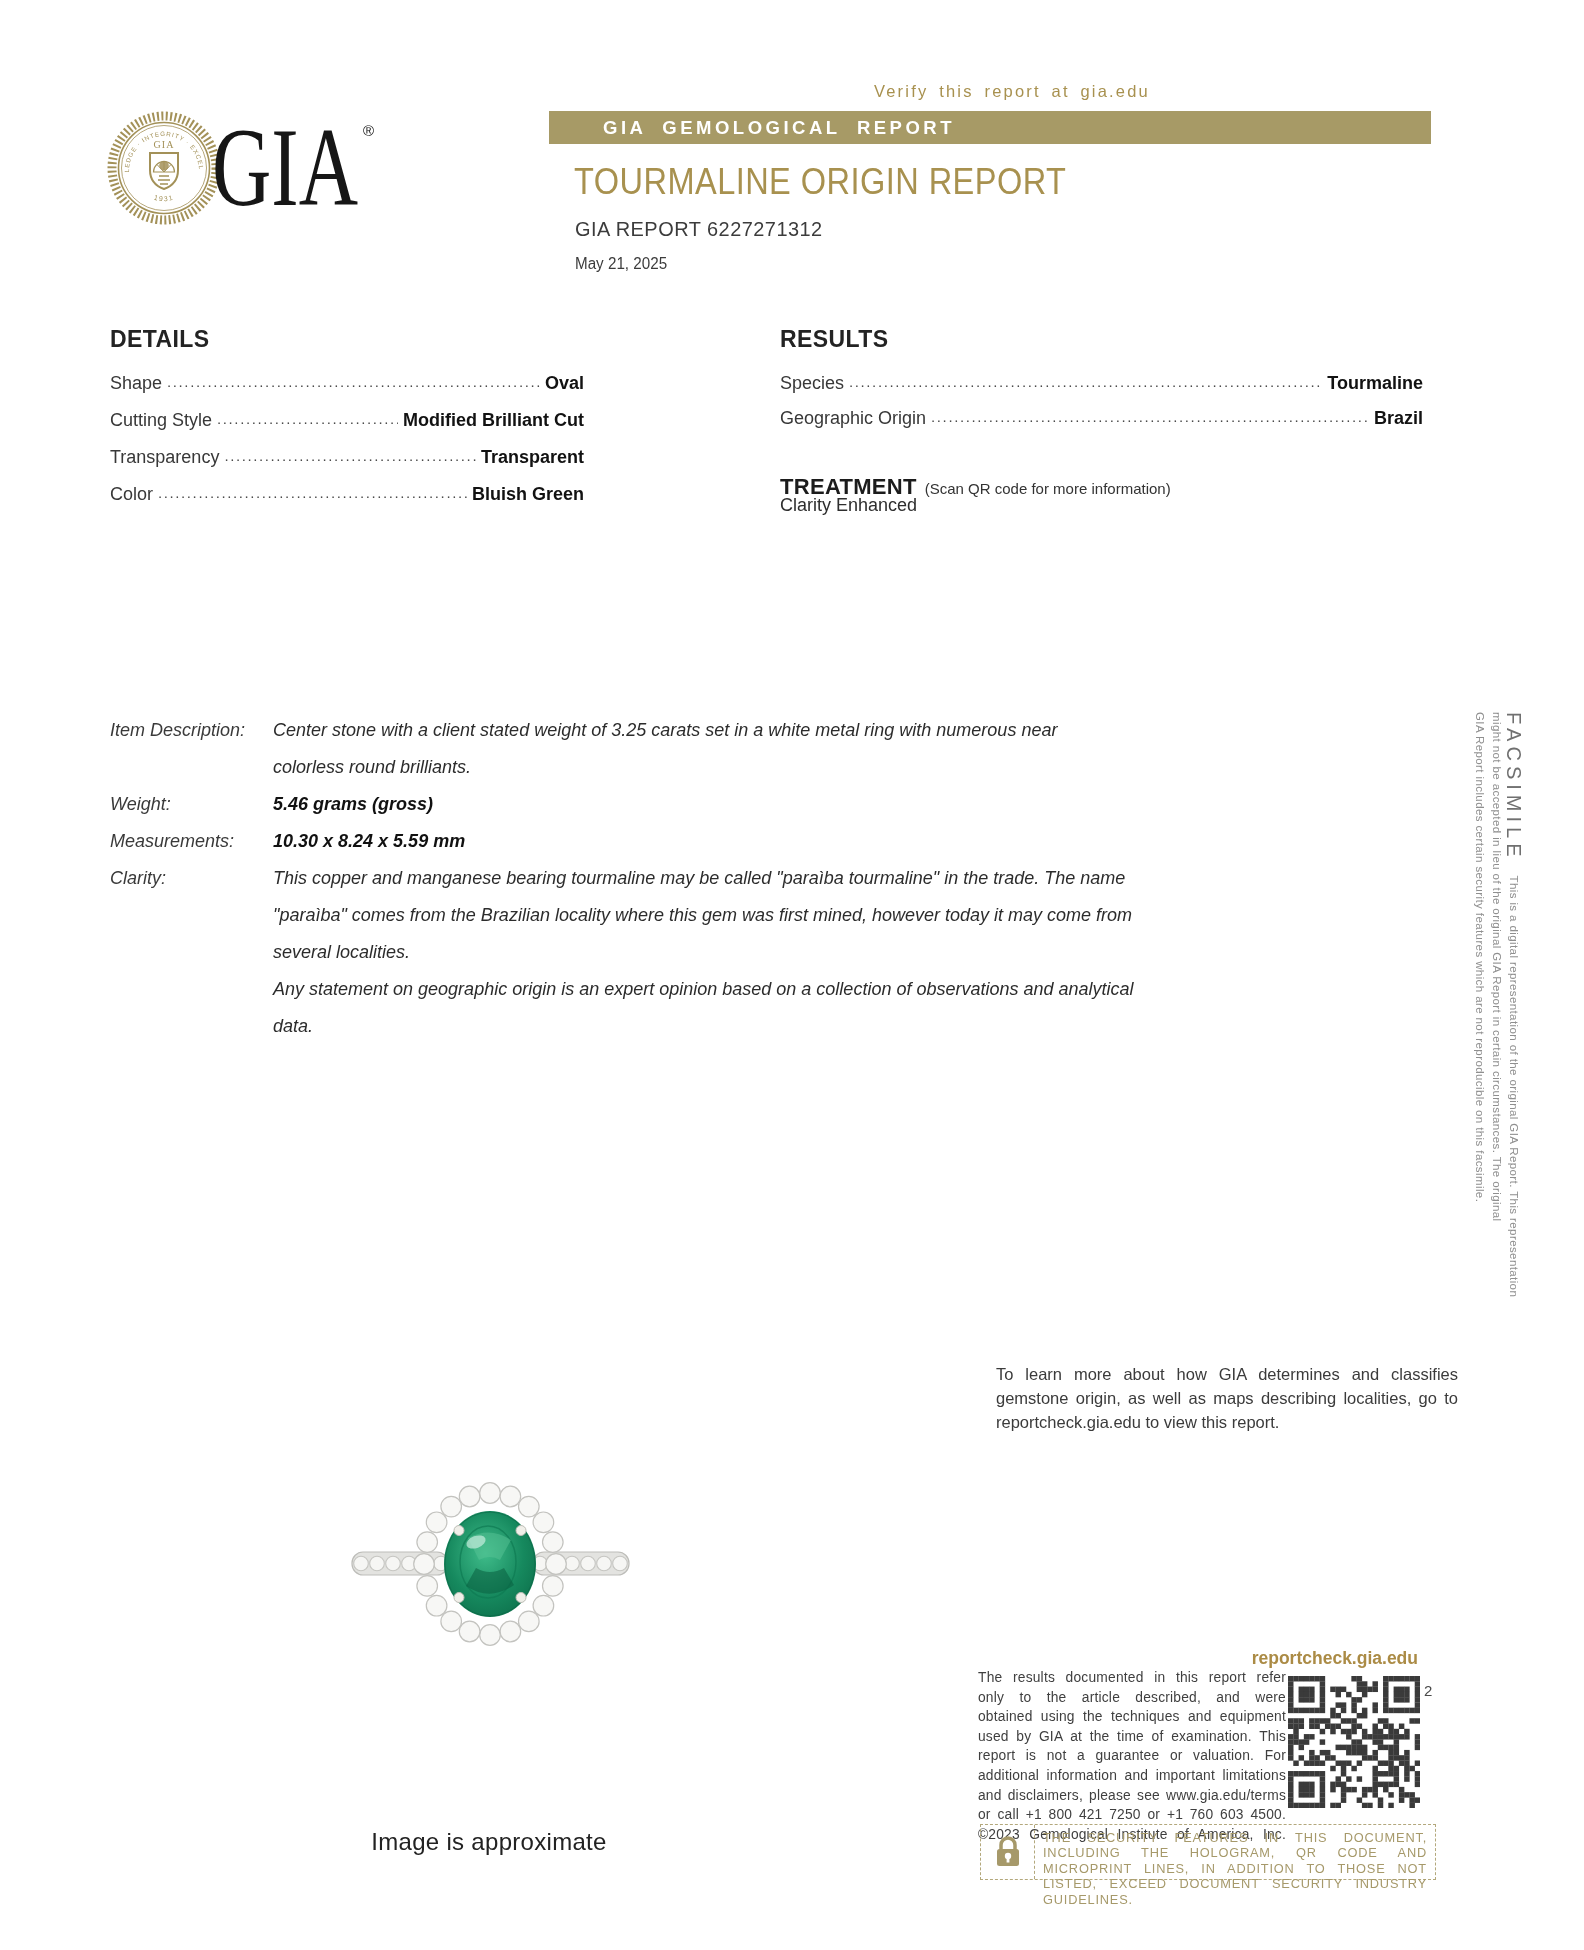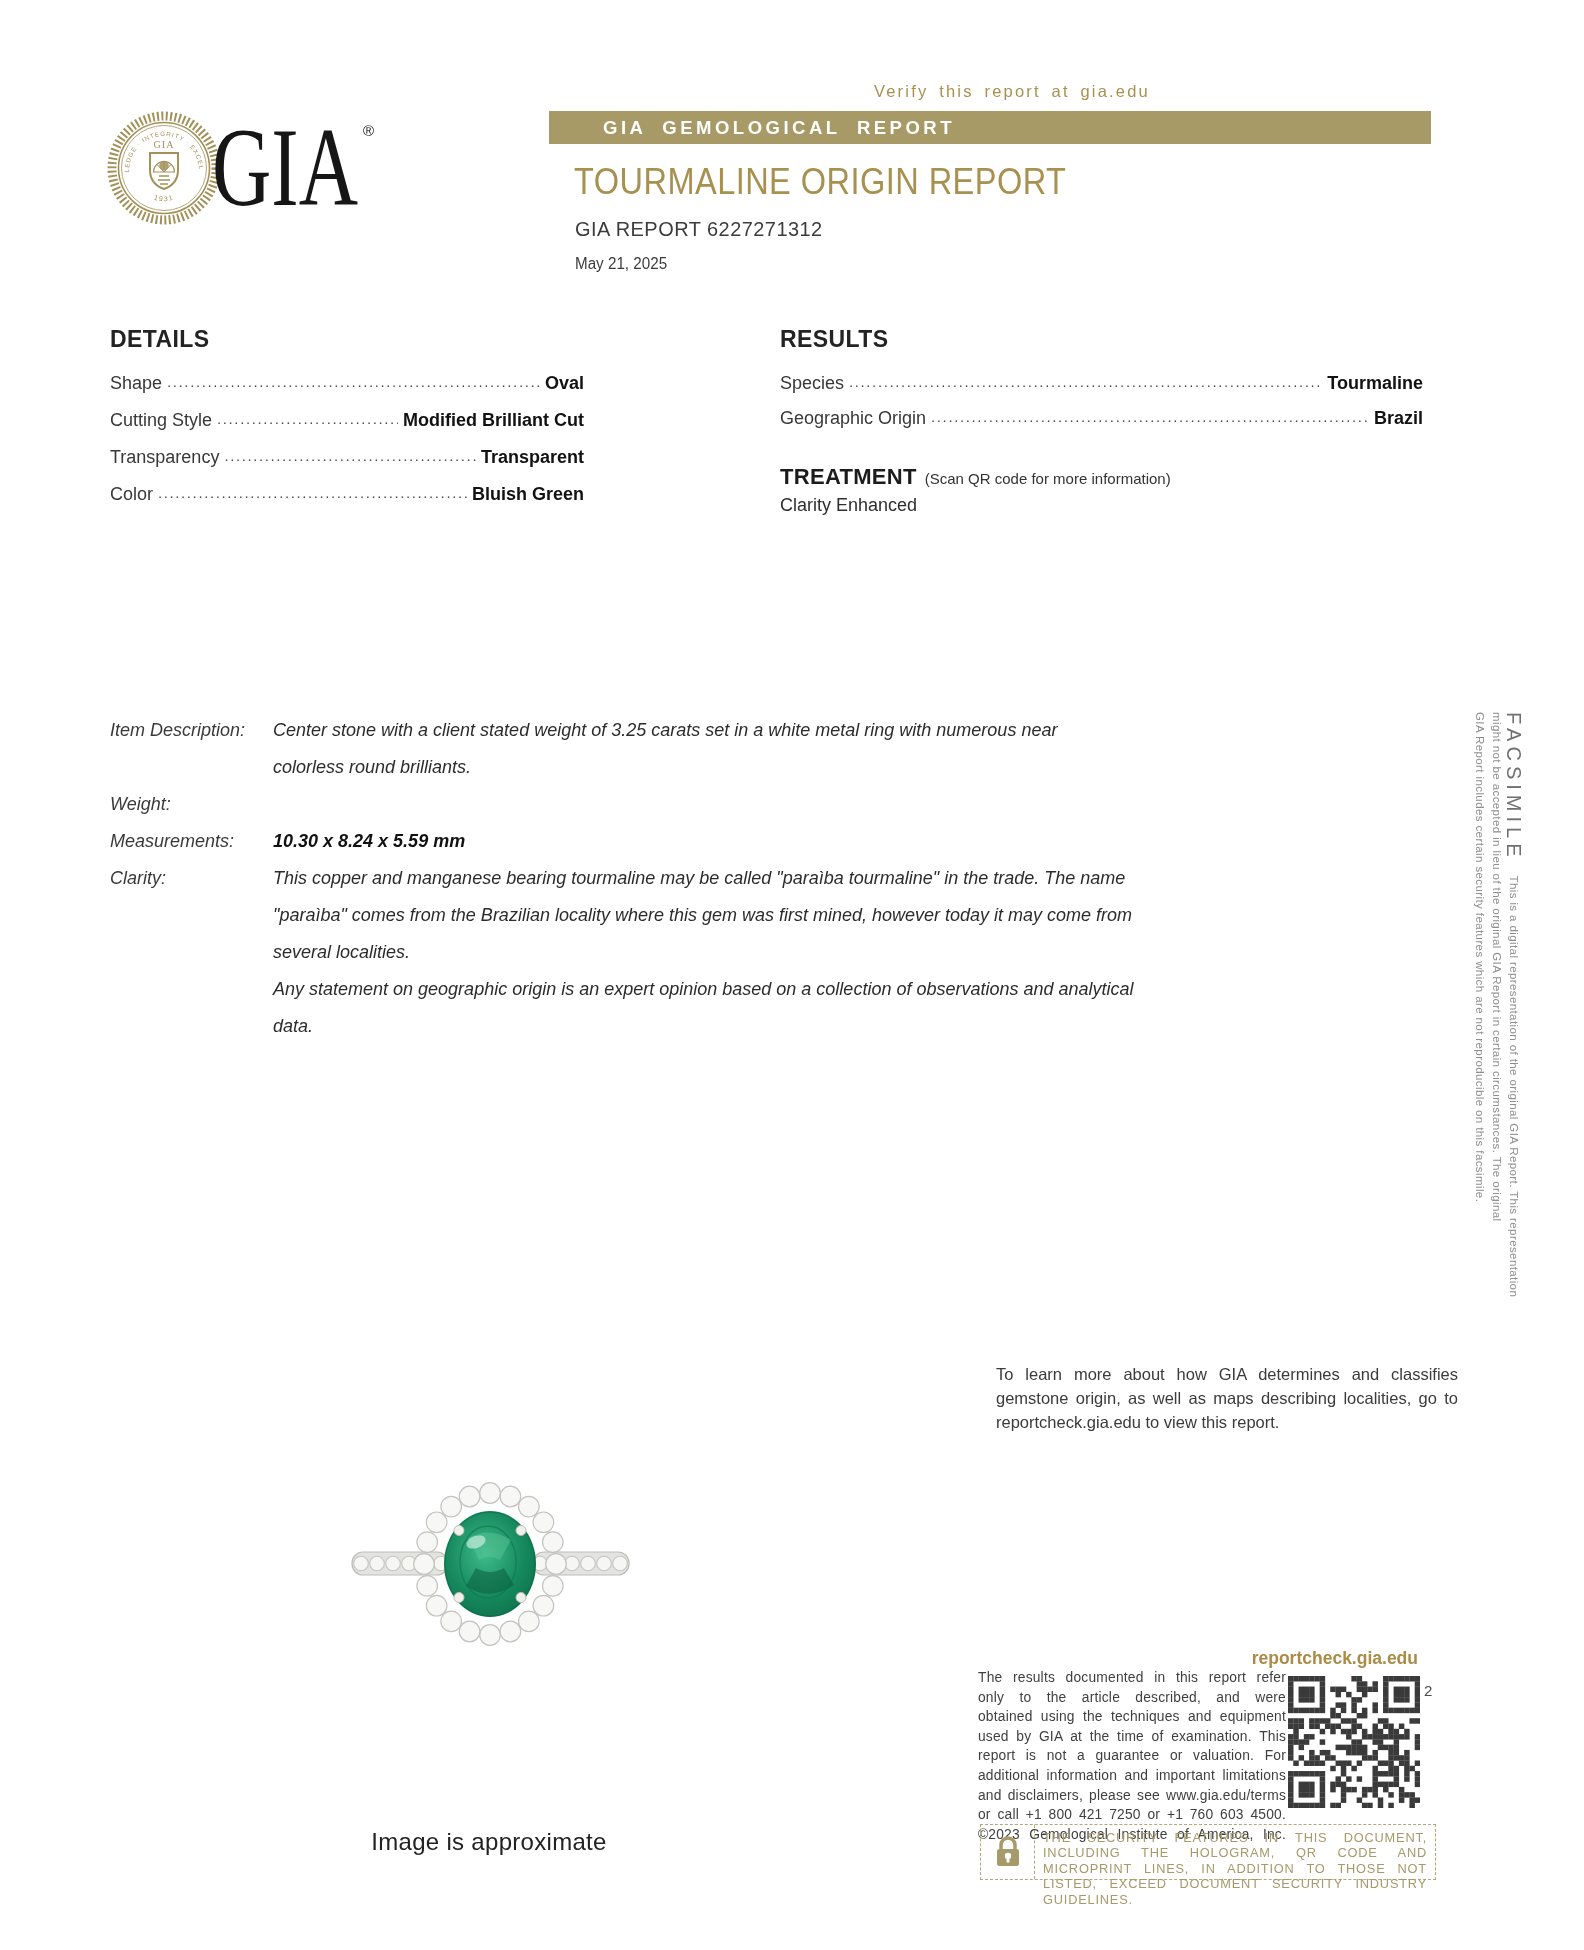--- a/index.html
+++ b/index.html
@@ -29,21 +29,21 @@
   .spec-col { top:326px; }
   .spec-col h2 { font-size:23px; color:#232323; letter-spacing:.4px; font-weight:bold; }
   .details-col { left:110px; width:474px; }
   .results-col { left:780px; width:643px; }
   .spec-row { position:absolute; left:0; width:100%; display:flex; align-items:flex-start; }
   .sr1{top:47px} .sr2{top:84px} .sr3{top:121px} .sr4{top:158px} .rr1{top:47px} .rr2{top:82px}
   .spec-label { font-size:18px; color:#383838; white-space:nowrap; }
   .spec-value { font-size:18px; font-weight:bold; color:#121212; white-space:nowrap; }
   .leader { flex:1 1 auto; overflow:hidden; white-space:nowrap; font-size:15px;
             letter-spacing:1.6px; color:#4a4a4a; margin:0 5px; }
-  .treat-head { position:absolute; top:138px; left:0; display:flex; align-items:baseline; }
+  .treat-head { position:absolute; top:148px; left:0; display:flex; align-items:baseline; }
   .treat-head b { font-size:22px; color:#1c1c1c; letter-spacing:.3px; }
   .treat-note { font-size:15px; color:#333; margin-left:8px; }
   .treat-value { position:absolute; top:169px; left:0; font-size:18px; color:#2e2e2e; }
 
   
   .item-section { left:110px; top:712px; width:1315px; }
   .item-row { position:absolute; left:0; width:100%;font-style:italic; }
   .ir1{top:0} .ir2{top:74px} .ir3{top:111px} .ir4{top:148px}
   .item-label { position:absolute; left:0; top:0; width:162px; font-size:18px; color:#3a3a3a; line-height:37px; }
   .item-value { margin-left:163px; font-size:18px; color:#2c2c2c; line-height:37px; }
@@ -172,20 +172,21 @@
   </section>
 
   <section class="abs item-section">
     <div class="item-row ir1">
       <div class="item-label">Item Description:</div>
       <div class="item-value pre">Center stone with a client stated weight of 3.25 carats set in a white metal ring with numerous near
 colorless round brilliants.</div>
     </div>
     <div class="item-row ir2">
       <div class="item-label">Weight:</div>
+      <div class="item-value bold">5.46 grams (gross)</div>
     </div>
     <div class="item-row ir3">
       <div class="item-label">Measurements:</div>
       <div class="item-value bold">10.30 x 8.24 x 5.59 mm</div>
     </div>
     <div class="item-row ir4">
       <div class="item-label">Clarity:</div>
       <div class="item-value pre">This copper and manganese bearing tourmaline may be called "paraìba tourmaline" in the trade. The name
 "paraìba" comes from the Brazilian locality where this gem was first mined, however today it may come from
 several localities.

